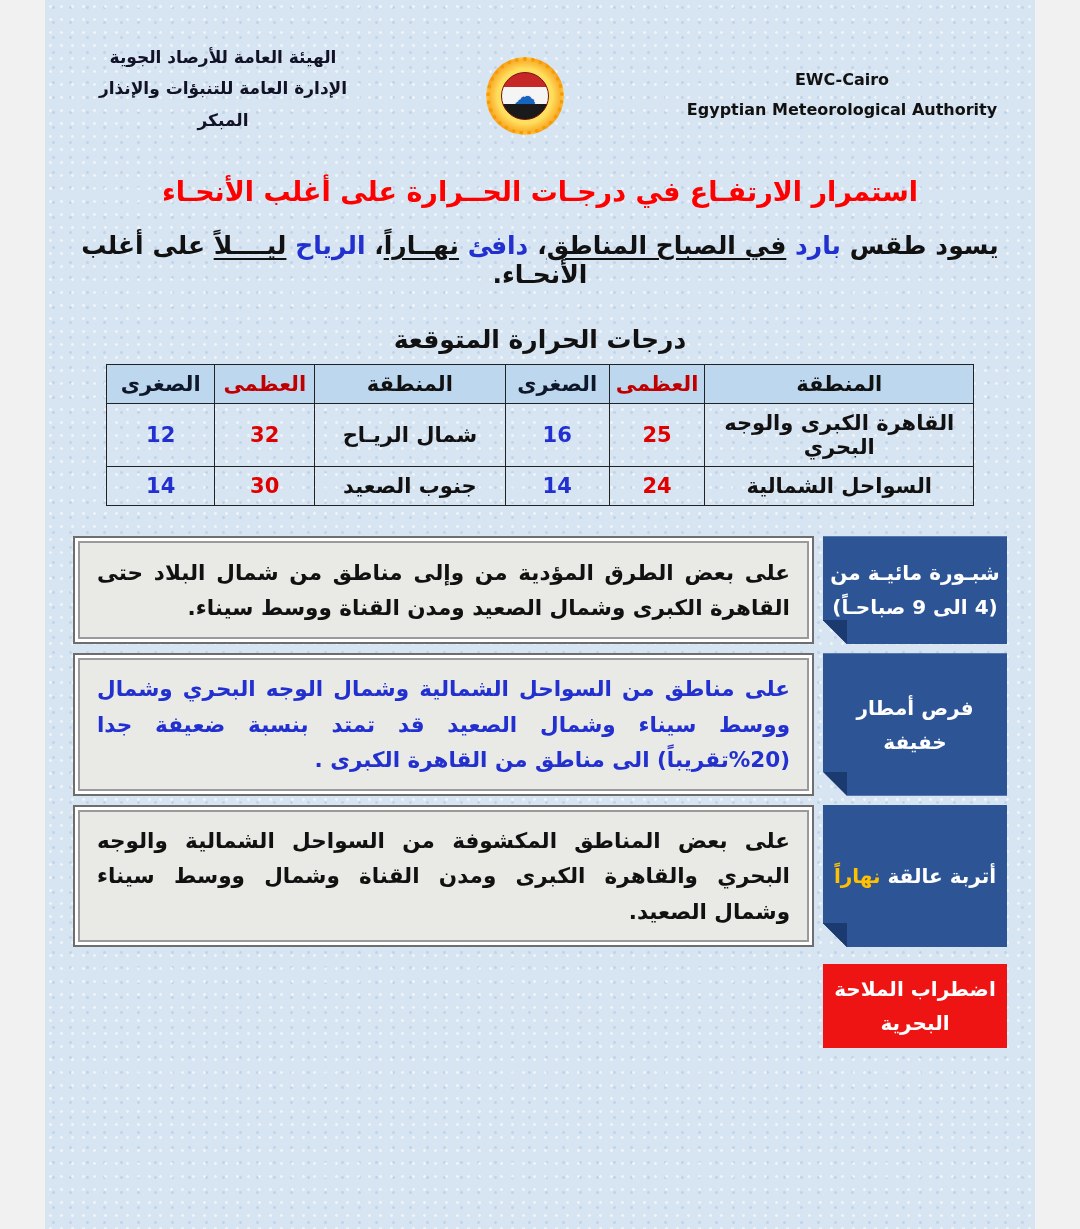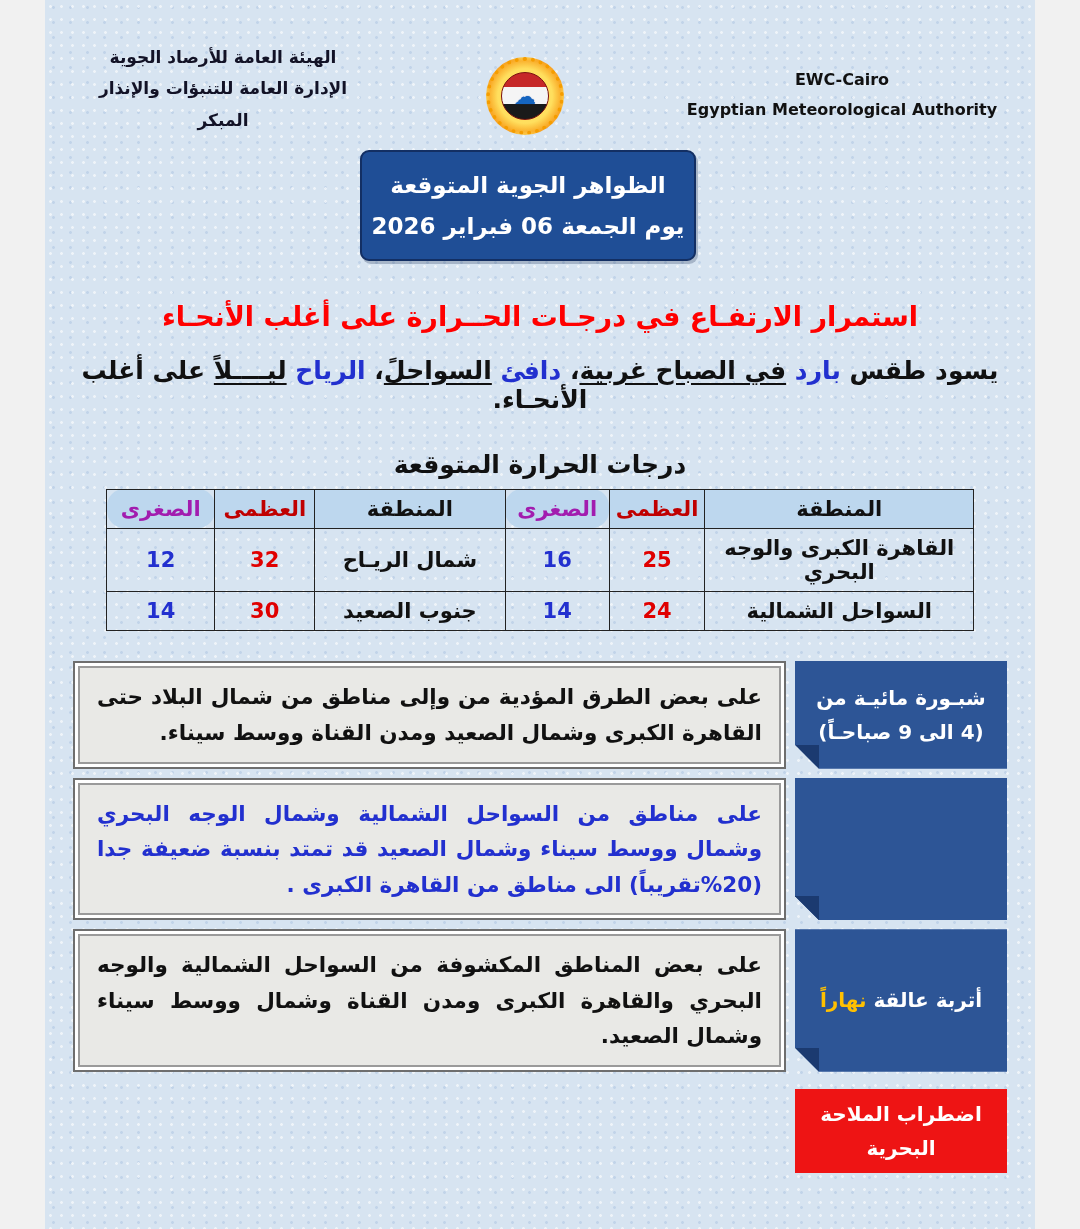--- a/index.html
+++ b/index.html
@@ -42,28 +42,28 @@
   .c-blue { color:#2230cf; }
   .c-navy { color:#17375e; }
   .c-red  { color:#e60000; }
   .u { text-decoration:underline; text-underline-offset:4px; }
   
   .tbl-title { margin-top:36px; text-align:center; direction:rtl; font-weight:bold; font-size:25px; color:#111; }
   table.temps { width:868px; margin:10px auto 0 auto; border-collapse:collapse; direction:rtl; }
   table.temps th, table.temps td { border:1.6px solid #222; font-weight:bold; font-size:21px; text-align:center; padding:7px 6px; }
   table.temps thead th { background:#bdd7ee; color:#111; }
   table.temps .h-max { color:#c00000; }
-  table.temps .h-min { color:#a21caf;border-radius:17px; }
+  table.temps .h-min { color:#0f172a; }
   table.temps .v-max { color:#e00000; }
   table.temps .v-min { color:#2230cf; }
   table.temps td.region { color:#111; }
   
   .sections { margin-top:30px; }
   .section { display:flex; direction:rtl; gap:9px; margin-bottom:9px; align-items:stretch; }
-  .sec-label { width:212px; position:relative; color:#fff; font-weight:bold; font-size:20px;
+  .sec-label { width:184px; position:relative; color:#fff; font-weight:bold; font-size:20px;
     background:#2d5596; display:flex; flex-direction:column; justify-content:center; align-items:center;
     text-align:center; line-height:1.7; padding:8px 6px;
     clip-path:polygon(0 0, 100% 0, 100% 100%, 24px 100%, 0 calc(100% - 24px)); }
   .sec-label.red { background:#ee1414; clip-path:none; }
   .sec-label .fold { position:absolute; left:0; bottom:0; width:24px; height:24px;
     background:linear-gradient(45deg, transparent 49%, #1b3a70 50%); }
   .c-yellow { color:#ffc000; }
   .sec-body { flex:1; background:#e9e9e6; border:2px solid #6e6e6e;
     box-shadow:inset 0 0 0 3px #ffffff, inset 0 0 0 5px #9a9a9a;
     padding:16px 22px; display:flex; flex-direction:column; justify-content:center;
@@ -84,28 +84,24 @@
       <div class="logo-inner">
         <span class="logo-cloud">☁</span>
       </div>
     </div>
     <div class="hdr-en">
       <div>EWC-Cairo</div>
       <div>Egyptian Meteorological Authority</div>
     </div>
   </div>
 
-  <div class="title-box">
-    <div>الظواهر الجوية المتوقعة</div>
-    <div>يوم الجمعة 06 فبراير 2026</div>
-  </div>
 
   <div class="headline">استمرار الارتفـاع في درجـات الحــرارة على أغلب الأنحـاء</div>
 
-  <div class="summary" dir="rtl"><span>يسود طقس </span><span class="c-blue">بارد</span><span> </span><span class="u">في الصباح غربية</span><span>، </span><span class="c-blue">دافئ</span><span> </span><span class="u">السواحلً</span><span>، </span><span class="c-blue">الرياح</span><span> </span><span class="u">ليــــلاً</span><span> على أغلب الأنحـاء.</span></div>
+  <div class="summary" dir="rtl"><span>يسود طقس </span><span class="c-blue">بارد</span><span> </span><span class="u">في الصباح المناطق</span><span>، </span><span class="c-blue">دافئ</span><span> </span><span class="u">نهــاراً</span><span>، </span><span class="c-blue">الرياح</span><span> </span><span class="u">ليــــلاً</span><span> على أغلب الأنحـاء.</span></div>
 
   <div class="tbl-title">درجات الحرارة المتوقعة</div>
   <table class="temps">
     <colgroup>
       <col style="width:31%">
         <col style="width:11%">
         <col style="width:12%">
       <col style="width:22%">
         <col style="width:11.5%">
         <col style="width:12.5%">
@@ -148,20 +144,21 @@
         <div>(4 الى 9 صباحـاً)</div>
         <div class="fold"></div>
       </div>
       <div class="sec-body">
         <div>على بعض الطرق المؤدية من وإلى مناطق من شمال البلاد حتى القاهرة الكبرى وشمال الصعيد ومدن القناة ووسط سيناء.</div>
       </div>
     </div>
 
     <div class="section" style="min-height:96px;">
       <div class="sec-label">
+        <div>فرص أمطار خفيفة</div>
         <div class="fold"></div>
       </div>
       <div class="sec-body blue-text">
         <div>على مناطق من السواحل الشمالية وشمال الوجه البحري وشمال ووسط سيناء وشمال الصعيد قد تمتد بنسبة ضعيفة جدا (20%تقريباً) الى مناطق من القاهرة الكبرى .</div>
       </div>
     </div>
 
     <div class="section" style="min-height:84px;">
       <div class="sec-label">
         <div><span>أتربة عالقة </span><span class="c-yellow">نهاراً</span></div>

